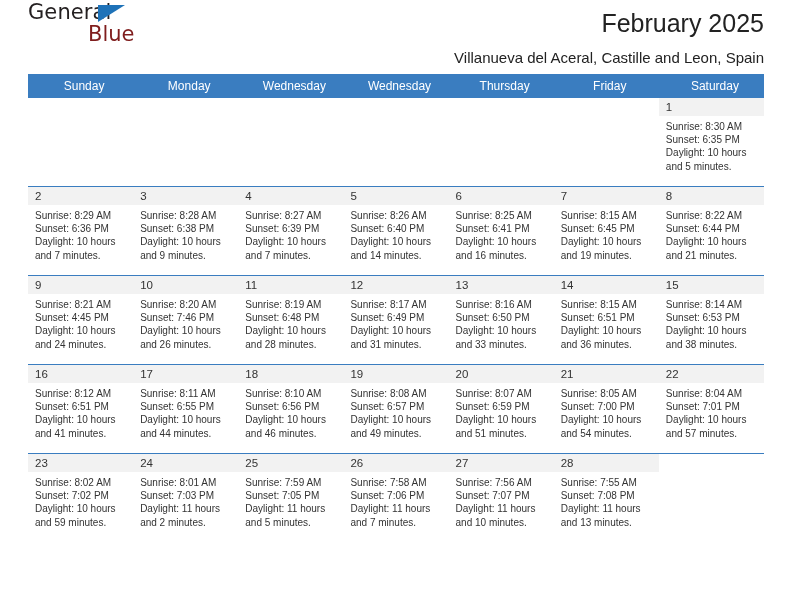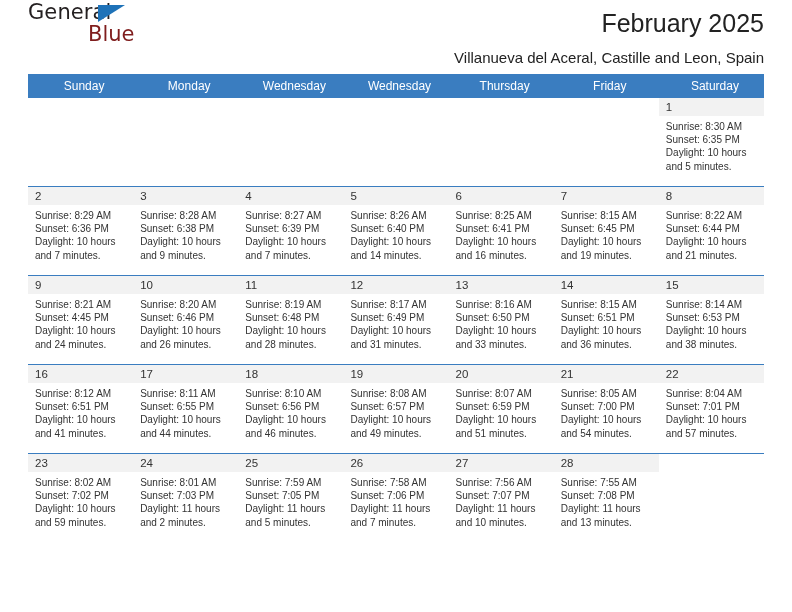--- a/index.html
+++ b/index.html
@@ -292,21 +292,21 @@
                 <div>Daylight: 10 hours</div>
                 <div>and 24 minutes.</div>
               </div>
             </div>
           </td>
           <td>
             <div class="daycell">
               <div class="daynum-band">10</div>
               <div class="info">
                 <div>Sunrise: 8:20 AM</div>
-                <div>Sunset: 6:46 PM</div>
+                <div>Sunset: 7:46 PM</div>
                 <div>Daylight: 10 hours</div>
                 <div>and 26 minutes.</div>
               </div>
             </div>
           </td>
           <td>
             <div class="daycell">
               <div class="daynum-band">11</div>
               <div class="info">
                 <div>Sunrise: 8:19 AM</div>

